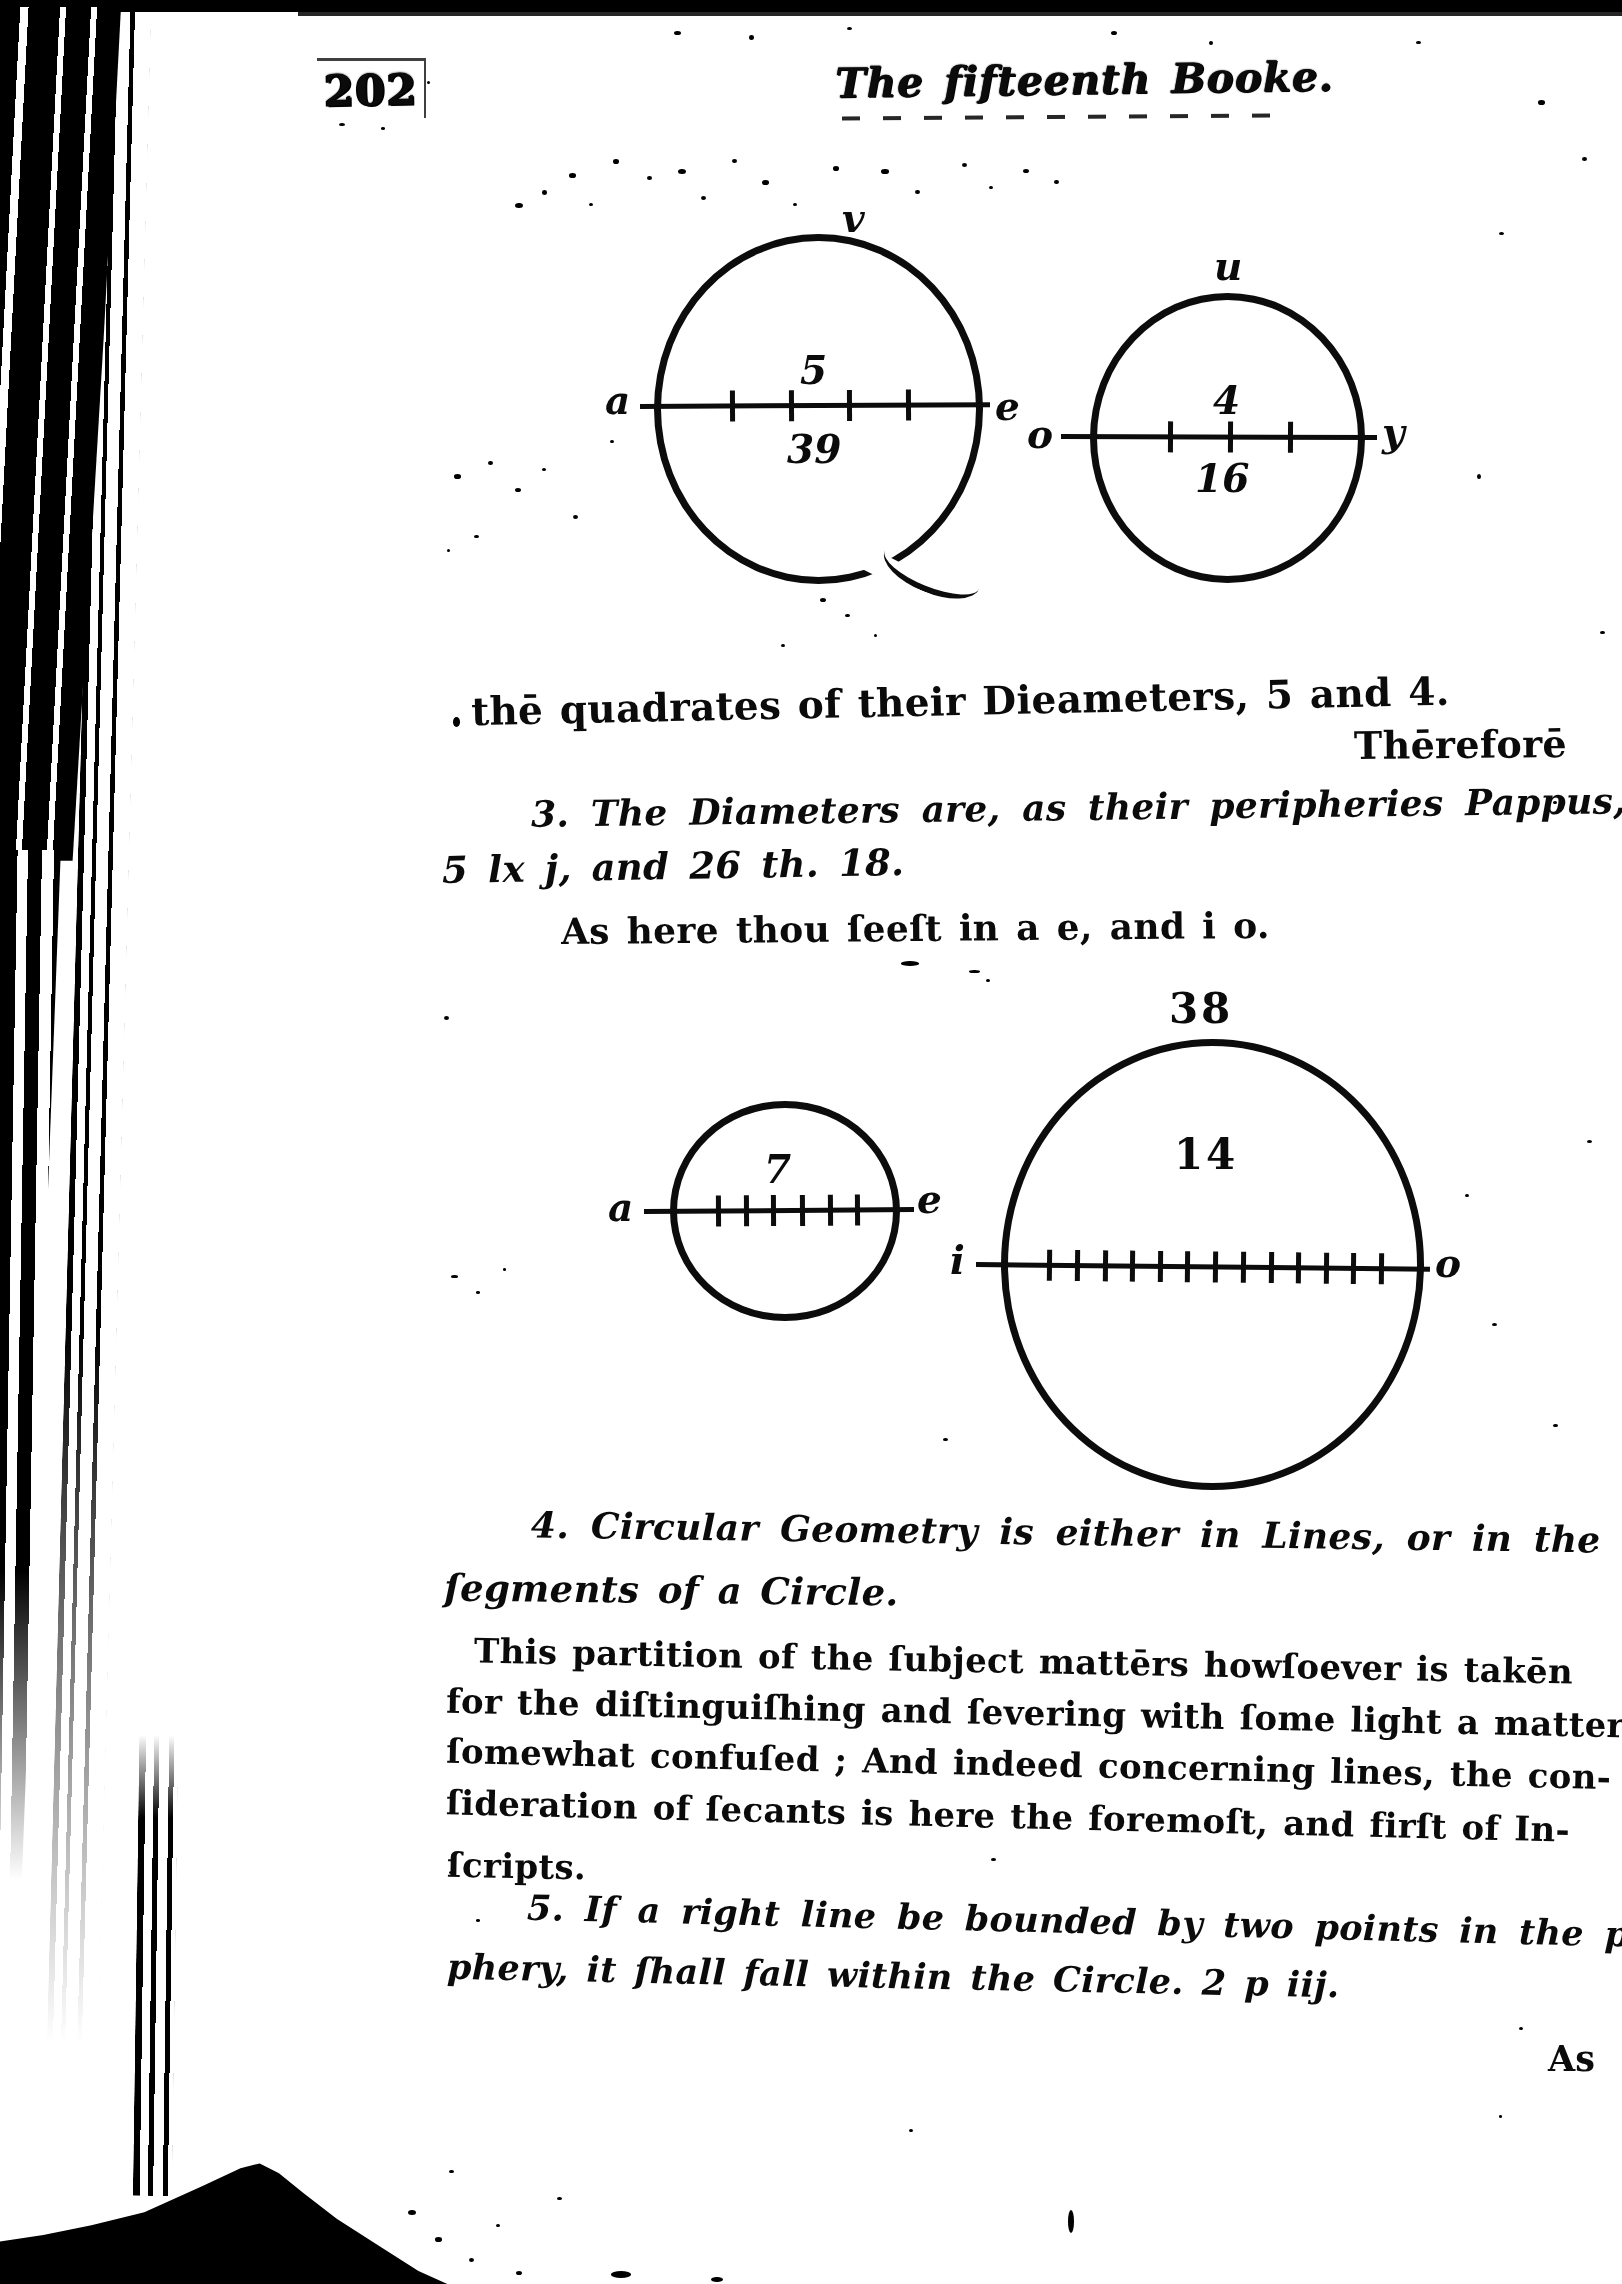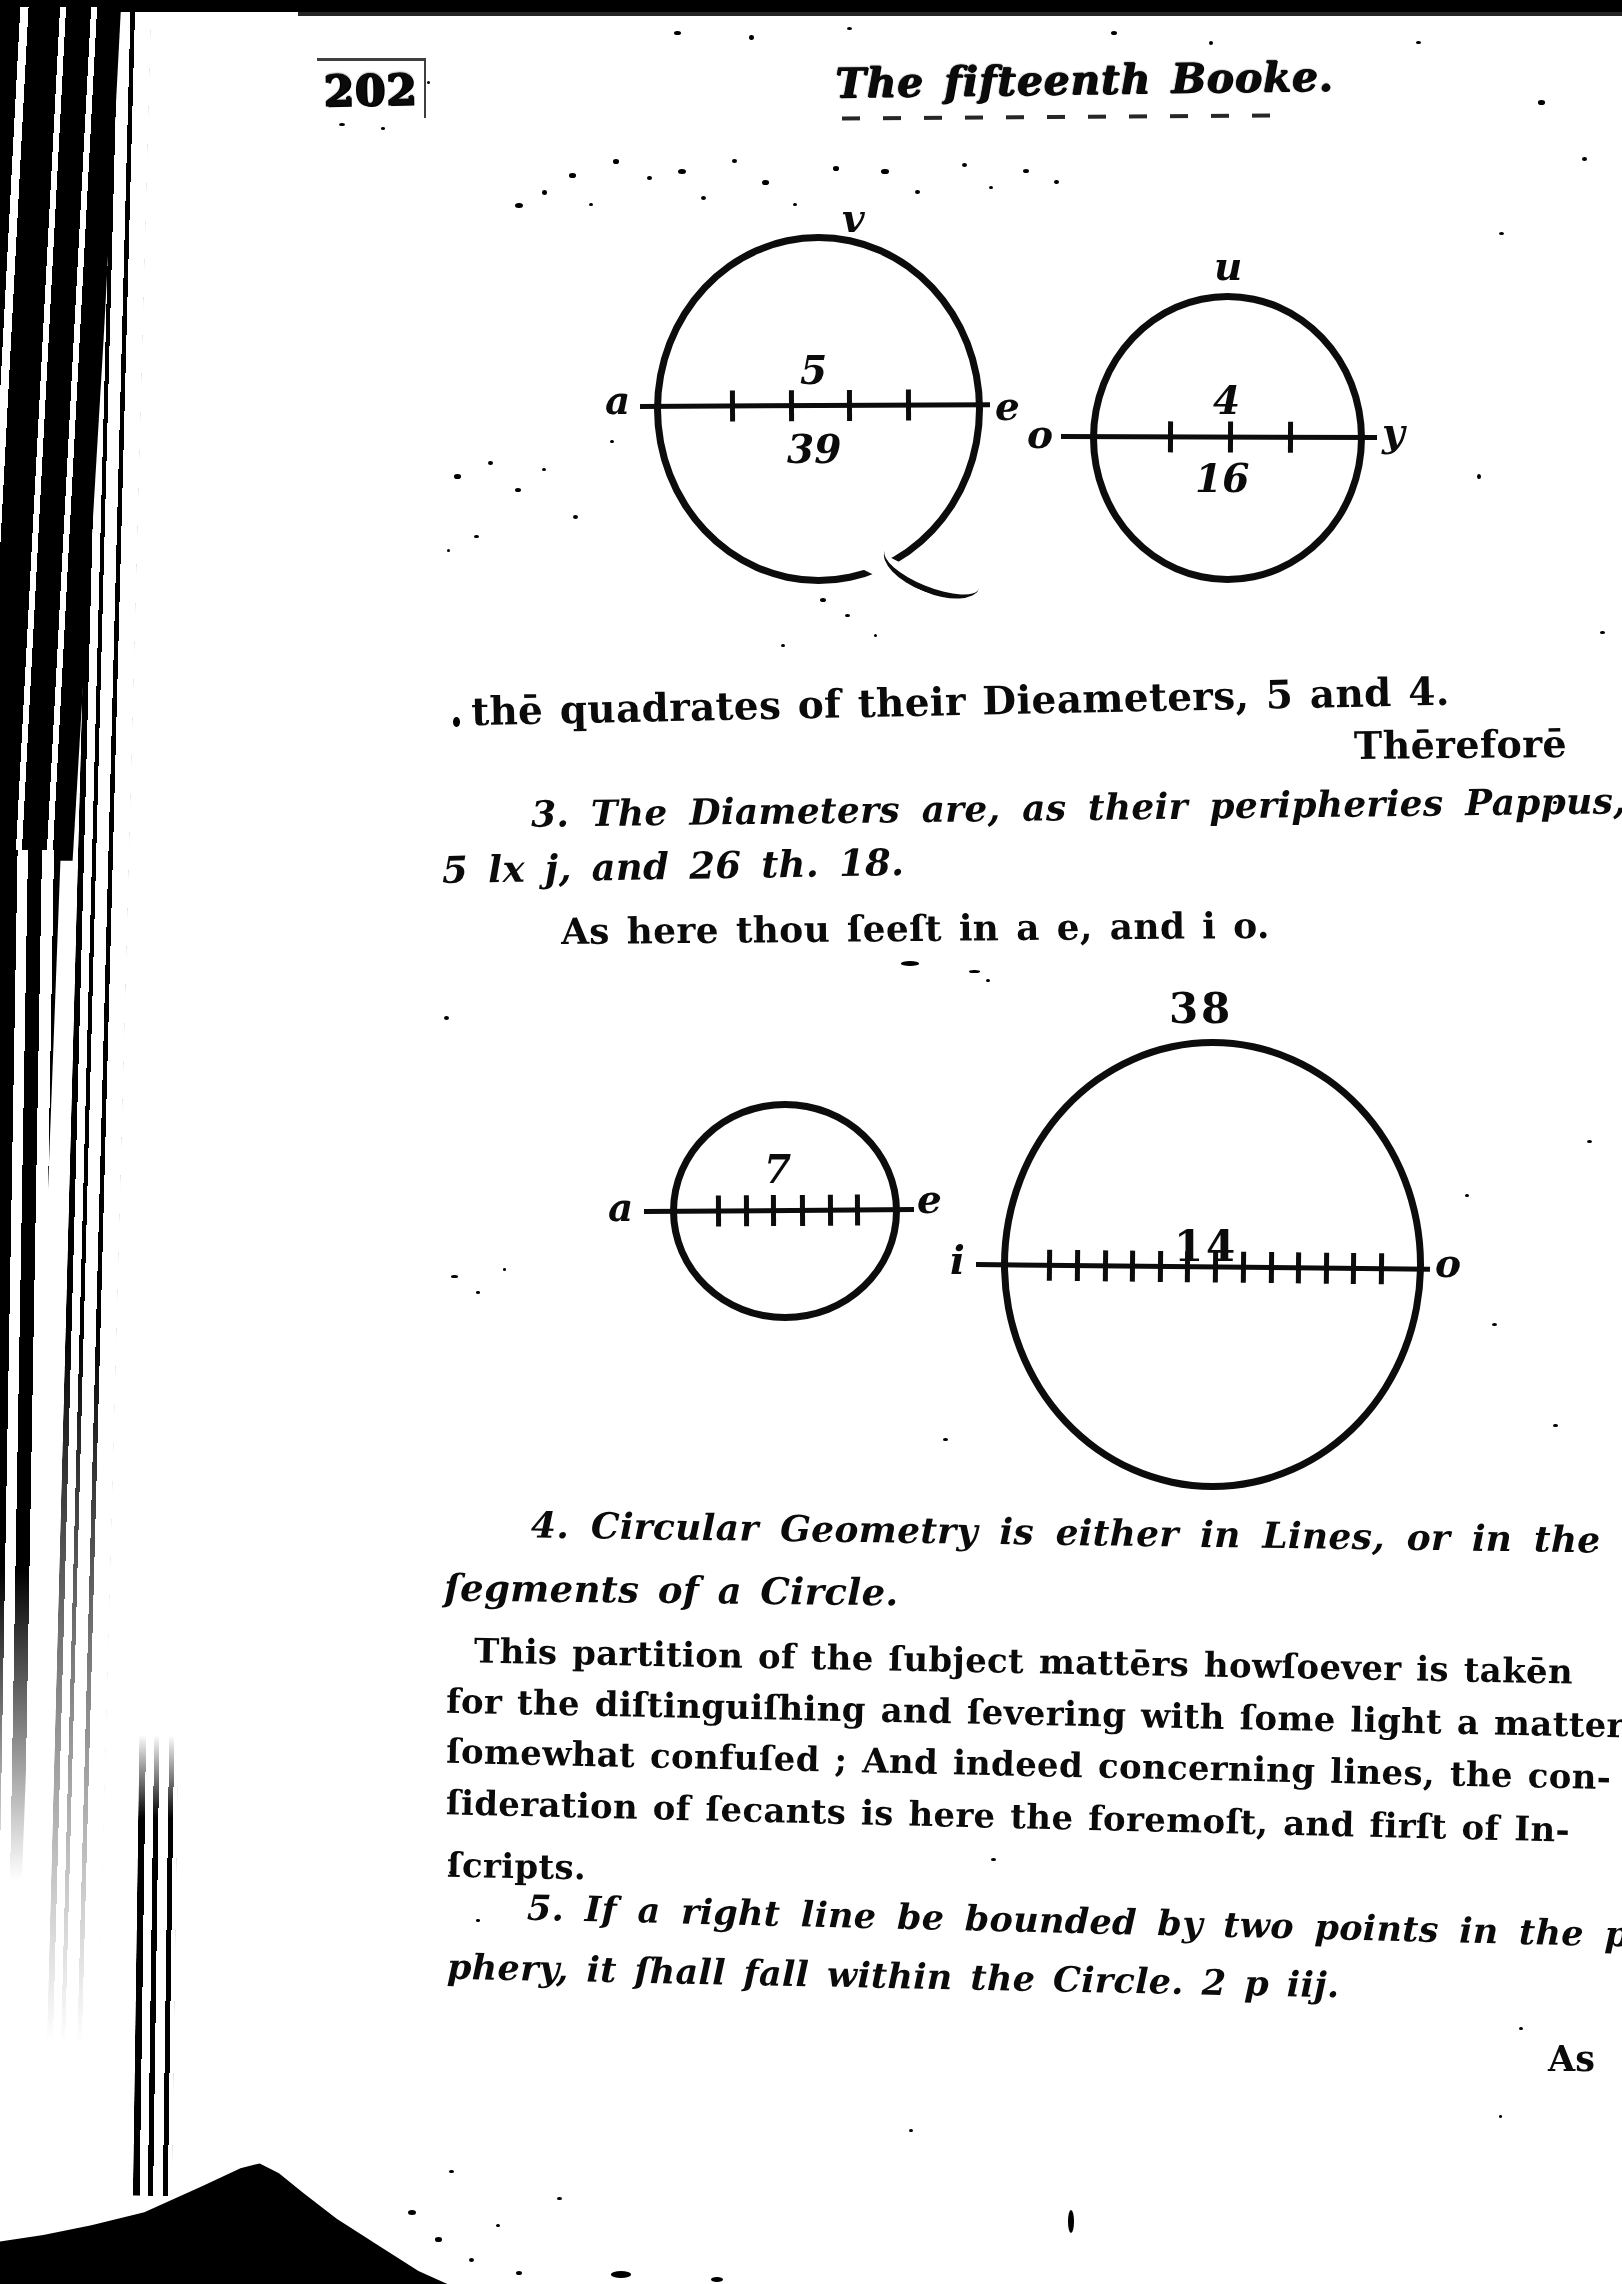--- a/index.html
+++ b/index.html
@@ -211,21 +211,21 @@
         <div class="tick" style="left: 265px;"></div>
         <div class="tick" style="left: 293px;"></div>
         <div class="tick" style="left: 320px;"></div>
         <div class="tick" style="left: 348px;"></div>
         <div class="tick" style="left: 375px;"></div>
         <div class="tick" style="left: 403px;"></div>
       </div>
       <span class="lbl lbl-letter" style="left: 950px; top: 1237px;">i</span>
       <span class="lbl lbl-letter" style="left: 1435px; top: 1240px;">o</span>
       <span class="lbl lbl-bignum" style="left: 1169px; top: 984px;">38</span>
-      <span class="lbl lbl-bignum" style="left: 1174px; top: 1222px;">14</span>
+      <span class="lbl lbl-bignum" style="left: 1174px; top: 1130px;">14</span>
     </div>
 
   <div class="gap" style="left:855px;top:560px;width:75px;height:23px;transform:rotate(27deg);"></div>
   <div class="arc-fix" style="left:881px;top:546px;transform:rotate(22deg);"></div>
 
   <div class="txt roman" style="left:471px;top:678px;font-size:39px;transform:rotate(-1.2deg);">thē quadrates of their Dieameters, 5 and 4.</div>
 
   <div class="txt roman" style="left:1354px;top:722px;font-size:38px;transform:rotate(-.5deg);">Thēreforē</div>
 
   <div class="txt ital" style="left:531px;top:786px;transform:rotate(-.7deg);">3.  The Diameters are, as their peripheries Pappus,</div>

